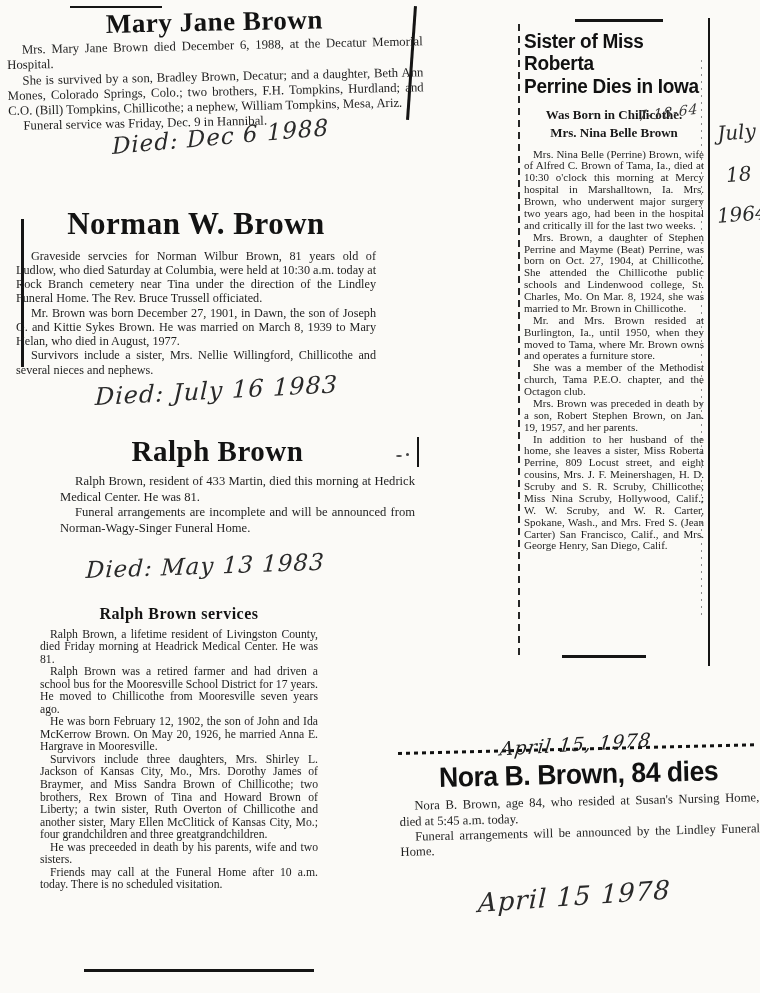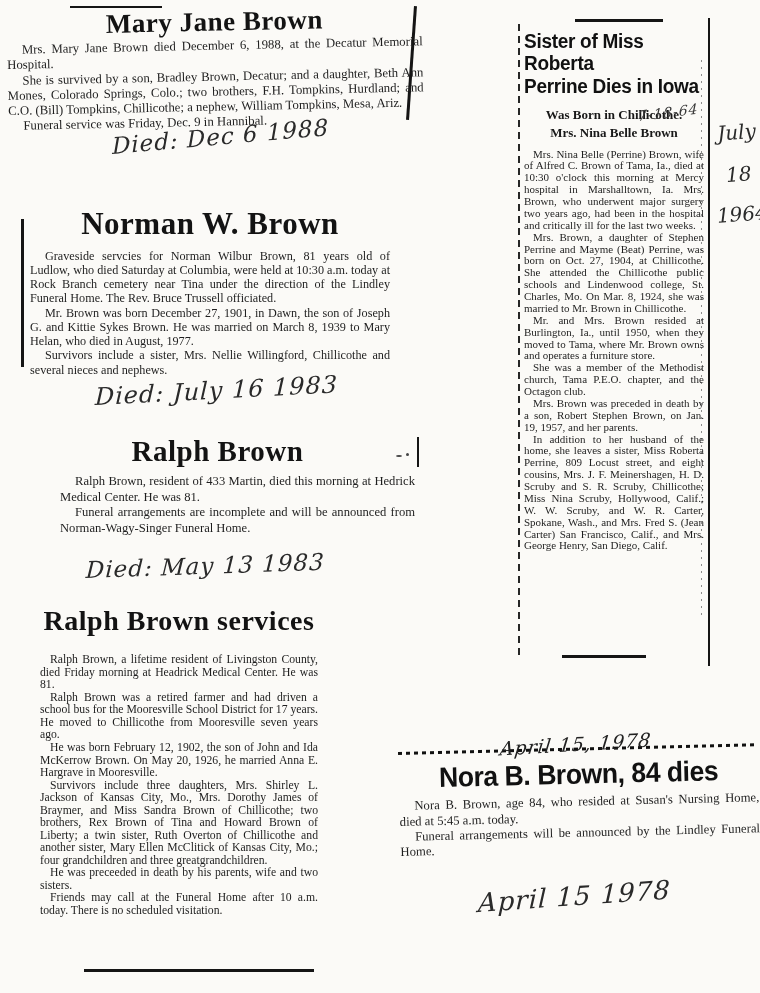--- a/index.html
+++ b/index.html
@@ -54,21 +54,21 @@
     <h1 class="headline-serif" style="font-size:27px;">Mary Jane Brown</h1>
     <div class="body-text" style="font-size:12.8px; line-height:1.18; margin-top:3px;">
       <p>Mrs. Mary Jane Brown died December 6, 1988, at the Decatur Memorial Hospital.</p>
       <p>She is survived by a son, Bradley Brown, Decatur; and a daughter, Beth Ann Mones, Colorado Springs, Colo.; two brothers, F.H. Tompkins, Hurdland; and C.O. (Bill) Tompkins, Chillicothe; a nephew, William Tompkins, Mesa, Ariz.</p>
       <p>Funeral service was Friday, Dec. 9 in Hannibal.</p>
     </div>
   </div>
   <div class="hw" style="left:112px; top:133px; font-size:23px; transform:rotate(-5deg) skewX(-4deg);">Died: Dec 6 1988</div>
 
   <div class="rule" style="left:21px; top:219px; width:3px; height:148px;"></div>
-  <div class="clip" style="left:30px; top:208px; width:360px;">
+  <div class="clip" style="left:16px; top:208px; width:360px;">
     <h1 class="headline-serif" style="font-size:31px;">Norman W. Brown</h1>
     <div class="body-text" style="font-size:12.2px; line-height:1.17; margin-top:8px;">
       <p>Graveside servcies for Norman Wilbur Brown, 81 years old of Ludlow, who died Saturday at Columbia, were held at 10:30 a.m. today at Rock Branch cemetery near Tina under the direction of the Lindley Funeral Home. The Rev. Bruce Trussell officiated.</p>
       <p>Mr. Brown was born December 27, 1901, in Dawn, the son of Joseph G. and Kittie Sykes Brown. He was married on March 8, 1939 to Mary Helan, who died in August, 1977.</p>
       <p>Survivors include a sister, Mrs. Nellie Willingford, Chillicothe and several nieces and nephews.</p>
     </div>
   </div>
   <div class="hw" style="left:95px; top:383px; font-size:24px; transform:rotate(-3deg) skewX(-5deg);">Died: July 16 1983</div>
 
   <div class="rule" style="left:417px; top:437px; width:2px; height:30px;"></div>
@@ -77,22 +77,22 @@
   <div class="clip" style="left:20px; top:436px; width:395px;">
     <h1 class="headline-serif" style="font-size:29px;">Ralph Brown</h1>
     <div class="body-text" style="font-size:12.6px; line-height:1.22; margin-top:8px;margin-left:40px;">
       <p>Ralph Brown, resident of 433 Martin, died this morning at Hedrick Medical Center. He was 81.</p>
       <p>Funeral arrangements are incomplete and will be announced from Norman-Wagy-Singer Funeral Home.</p>
     </div>
   </div>
   <div class="hw" style="left:86px; top:557px; font-size:23px; transform:rotate(-2deg) skewX(-5deg);">Died: May 13 1983</div>
 
   <div class="clip" style="left:40px; top:606px; width:278px;">
-    <h1 class="headline-serif" style="font-size:28px;">Ralph Brown services</h1>
-    <div class="body-text" style="font-size:11.7px; line-height:1.07; margin-top:19px;">
+    <h1 class="headline-serif" style="font-size:16px;">Ralph Brown services</h1>
+    <div class="body-text" style="font-size:11.7px; line-height:1.07; margin-top:6px;">
       <p style="text-indent:10px;">Ralph Brown, a lifetime resident of Livingston County, died Friday morning at Headrick Medical Center. He was 81.</p>
       <p style="text-indent:10px;">Ralph Brown was a retired farmer and had driven a school bus for the Mooresville School District for 17 years. He moved to Chillicothe from Mooresville seven years ago.</p>
       <p style="text-indent:10px;">He was born February 12, 1902, the son of John and Ida McKerrow Brown. On May 20, 1926, he married Anna E. Hargrave in Mooresville.</p>
       <p style="text-indent:10px;">Survivors include three daughters, Mrs. Shirley L. Jackson of Kansas City, Mo., Mrs. Dorothy James of Braymer, and Miss Sandra Brown of Chillicothe; two brothers, Rex Brown of Tina and Howard Brown of Liberty; a twin sister, Ruth Overton of Chillicothe and another sister, Mary Ellen McClitick of Kansas City, Mo.; four grandchildren and three greatgrandchildren.</p>
       <p style="text-indent:10px;">He was preceeded in death by his parents, wife and two sisters.</p>
       <p style="text-indent:10px;">Friends may call at the Funeral Home after 10 a.m. today. There is no scheduled visitation.</p>
     </div>
   </div>
   <div class="rule" style="left:84px; top:969px; width:230px; height:3px;"></div>
 

